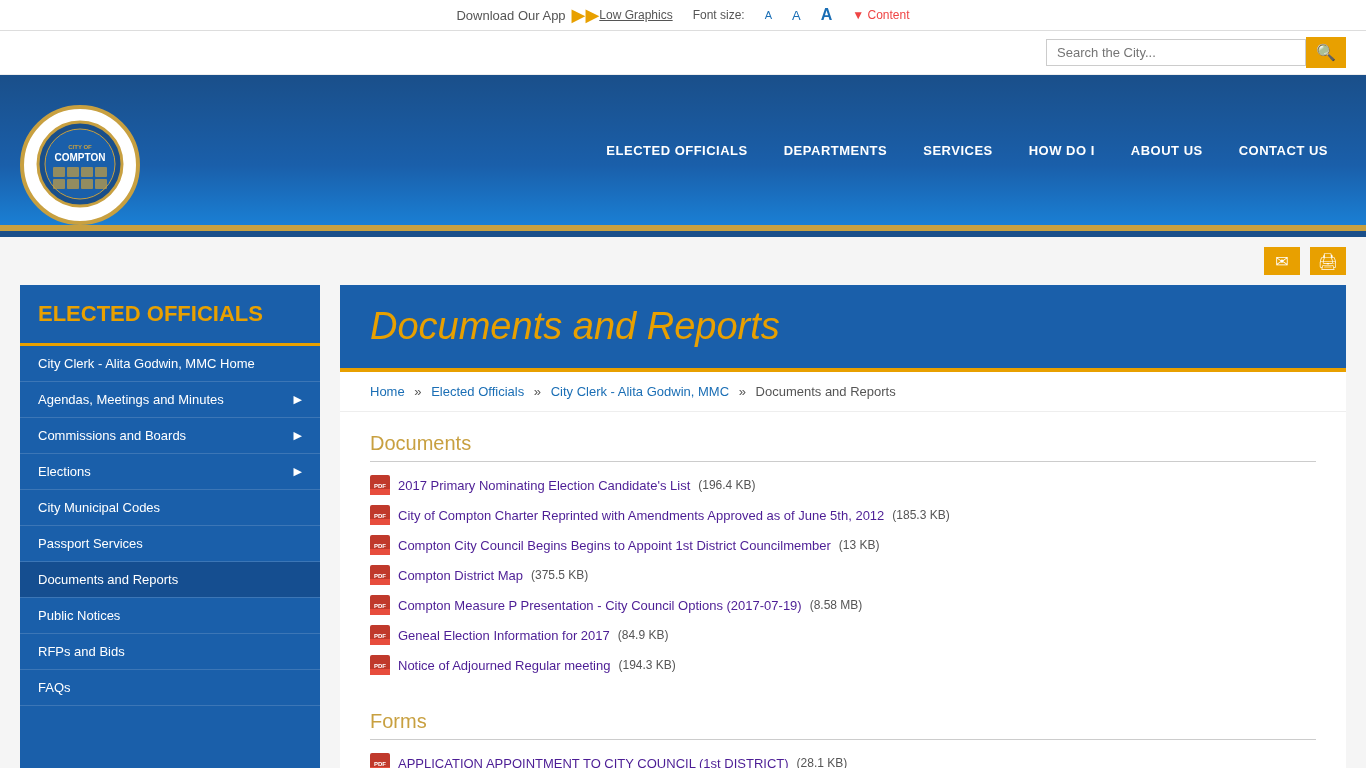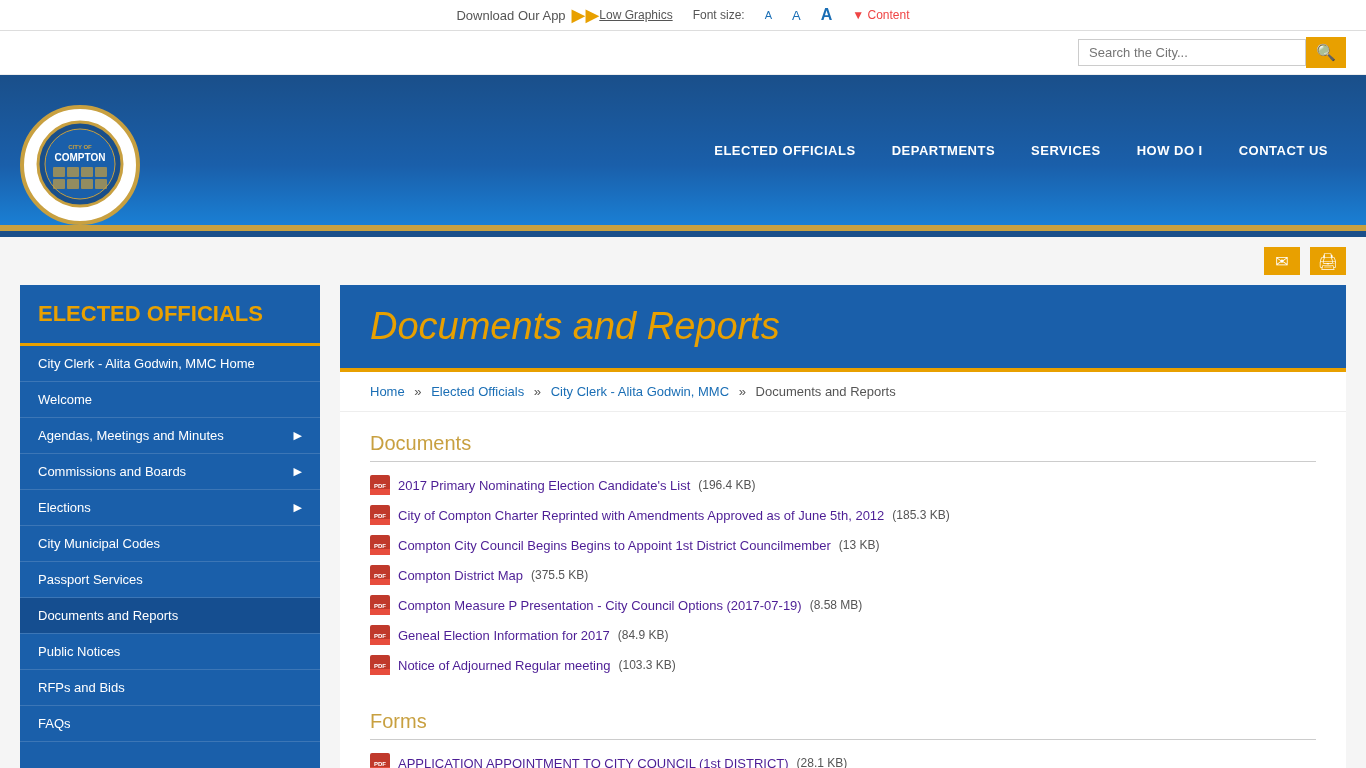--- a/index.html
+++ b/index.html
@@ -6,21 +6,21 @@
     body { font-family: Arial, sans-serif; font-size: 14px; color: #333; background: #fff; }
     .font-a-small { font-size: 11px; color: #1a6eb5; cursor: pointer; }
     .font-a-med { font-size: 13px; color: #1a6eb5; cursor: pointer; }
     .font-a-large { font-size: 16px; color: #1a6eb5; cursor: pointer; font-weight: bold; }
 
     
     .search-wrapper { display: flex; align-items: center; gap: 0; }
     .search-input {
       border: 1px solid #ccc;
       padding: 5px 10px;
-      width: 228px;
+      width: 260px;
       font-size: 13px;
       color: #999;
       outline: none;
     }
     .search-btn {
       background: #e8a000;
       border: none;
       padding: 6px 10px;
       cursor: pointer;
       color: white;
@@ -319,20 +319,21 @@
         </svg>
       </div>
     </div>
   </div>
   <div class="nav-area">
     <nav id="main-nav">
         <a href="#">ELECTED OFFICIALS</a>
         <a href="#">DEPARTMENTS</a>
         <a href="#">SERVICES</a>
         <a href="#">HOW DO I</a>
+        <a href="#">ABOUT US</a>
         <a href="#">CONTACT US</a>
       </nav>
   </div>
 </div>
 
 <div class="wave-bar"></div>
 
 <div class="action-icons">
   <div class="action-icon email-icon-box">
     <span>✉</span>
@@ -343,25 +344,20 @@
 </div>
 
 <div class="main-layout">
 
   <div class="sidebar">
     <div class="sidebar-title">ELECTED OFFICIALS</div>
     <ul class="sidebar-menu" id="sidebar-menu">
         <li>
           <a href="#">
             <span>City Clerk - Alita Godwin, MMC Home</span>
-          </a>
-        </li>
-        <li>
-          <a href="#">
-            <span>Welcome</span>
           </a>
         </li>
         <li>
           <a href="#">
             <span>Agendas, Meetings and Minutes</span>
             <span class="arrow">▶</span>
           </a>
         </li>
         <li>
           <a href="#">
@@ -485,21 +481,21 @@
             <span class="doc-size"> (84.9 KB)</span>
           </li>
           <li>
             <div class="pdf-icon">
               <svg width="16" height="16" viewBox="0 0 16 16">
                 <rect width="16" height="16" fill="#c0392b" rx="2"></rect>
                 <text x="2" y="11" fill="white" font-size="6" font-weight="bold">PDF</text>
               </svg>
             </div>
             <a href="#" class="doc-link">Notice of Adjourned Regular meeting</a>
-            <span class="doc-size"> (103.3 KB)</span>
+            <span class="doc-size"> (194.3 KB)</span>
           </li>
         </ul>
         <h2 class="section-title">Forms</h2>
         <ul class="doc-list">
           <li>
             <div class="pdf-icon">
               <svg width="16" height="16" viewBox="0 0 16 16">
                 <rect width="16" height="16" fill="#c0392b" rx="2"></rect>
                 <text x="2" y="11" fill="white" font-size="6" font-weight="bold">PDF</text>
               </svg>

